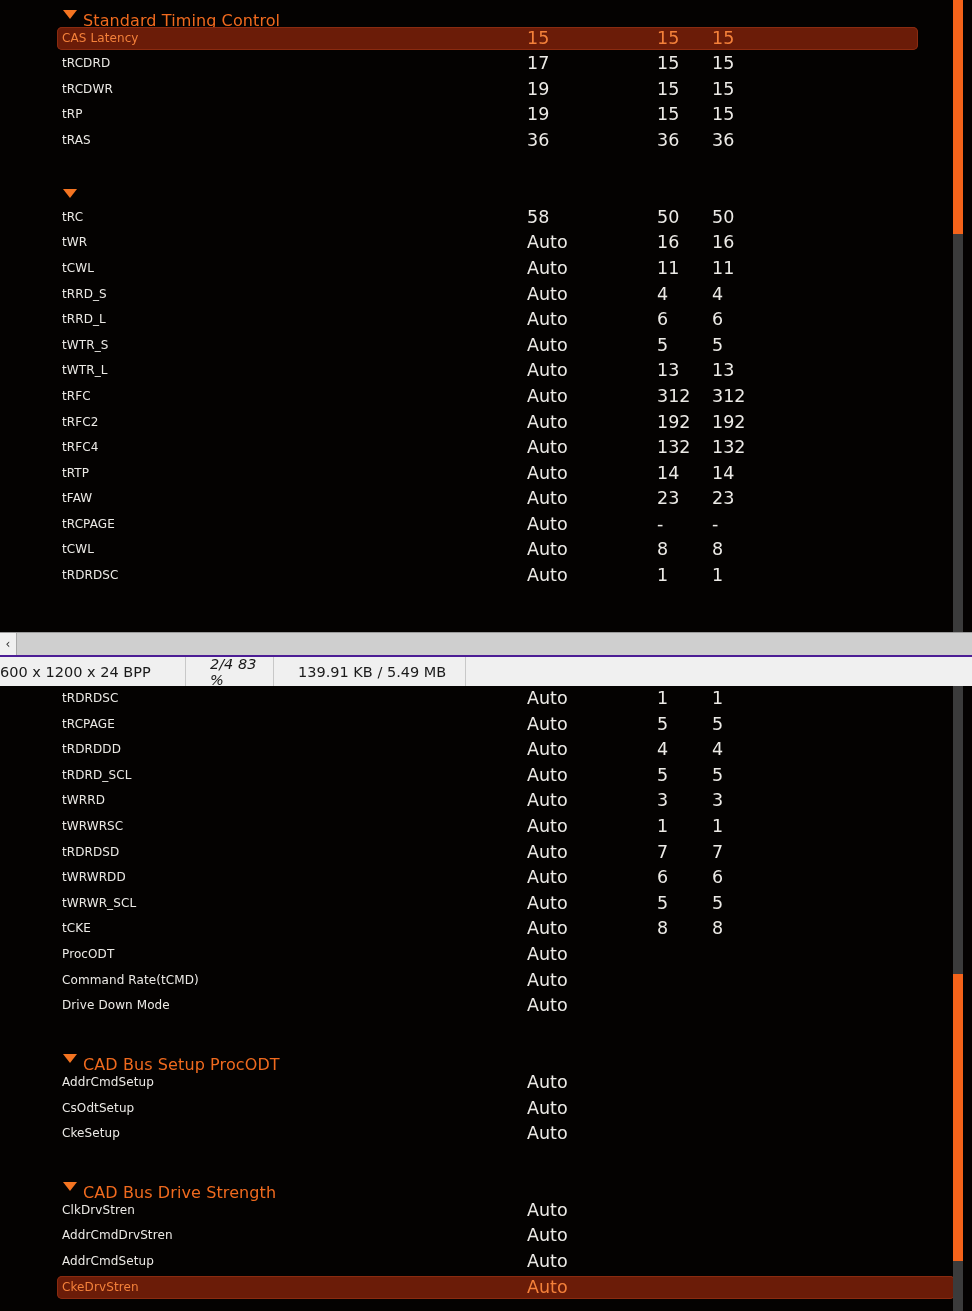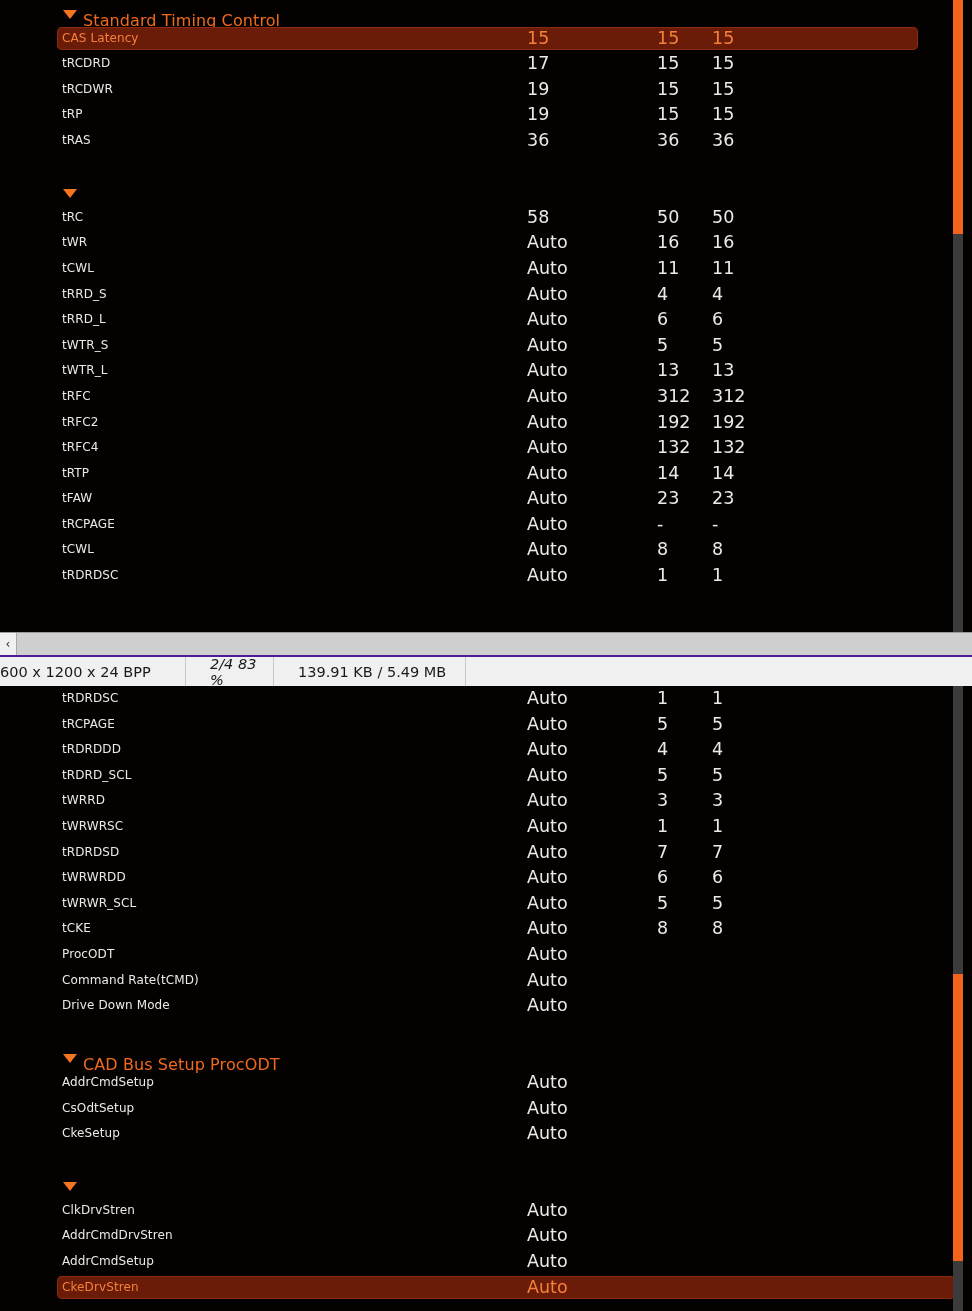--- a/index.html
+++ b/index.html
@@ -395,20 +395,21 @@
         </div>
         <div class="row">
           <span class="label">CkeSetup</span>
           <span class="v1">Auto</span>
           <span class="v2"></span>
           <span class="v3"></span>
         </div>
         <div class="row spacer"></div>
         <div class="row section">
           <span class="tri"></span>
+          <span class="label">CAD Bus Drive Strength</span>
         </div>
         <div class="row">
           <span class="label">ClkDrvStren</span>
           <span class="v1">Auto</span>
           <span class="v2"></span>
           <span class="v3"></span>
         </div>
         <div class="row">
           <span class="label">AddrCmdDrvStren</span>
           <span class="v1">Auto</span>

